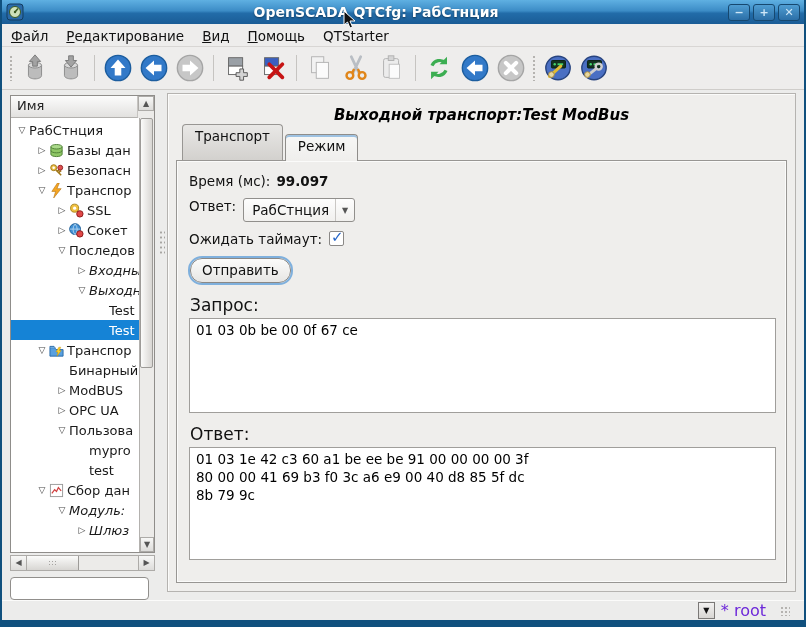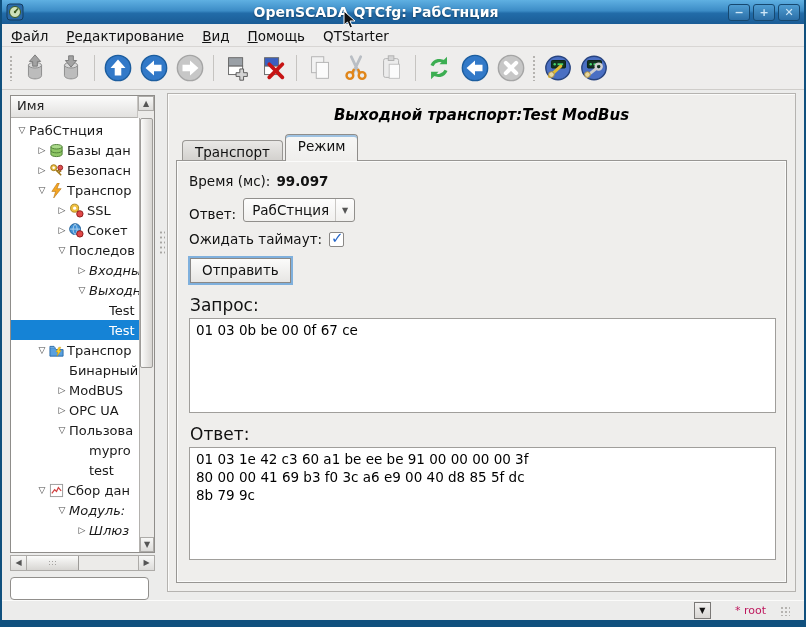--- a/index.html
+++ b/index.html
@@ -119,53 +119,53 @@
     border:1px solid #b5b3b0; box-shadow: inset 1px 1px 0 #fbfbfa;
     display:flex; flex-direction:column; padding:6px 8px 8px 8px; overflow:hidden;
   }
   .main-title { text-align:center; font-size:15px; font-weight:bold; font-style:italic;
     color:#000; padding:6px 0 10px 0; }
 
   .tabbar { display:flex; align-items:flex-end; padding-left:6px; height:27px; }
   .tab {
     font-size:13.5px; color:#111; padding:3px 12px 3px 12px; margin-right:2px;
     border:1px solid #989693; border-bottom:none; border-radius:4px 4px 0 0;
-    background: linear-gradient(#e9e8e6,#d2d0cd); height:21px; white-space:nowrap;
+    background: linear-gradient(#e9e8e6,#d2d0cd); height:37px; white-space:nowrap;
   }
   .tab.active {
     background: linear-gradient(#f7f7f6,#efeeec); height:27px; position:relative; z-index:2;
     border-color:#8f8d8a; box-shadow: inset 0 2px 0 #9ec2e2;
   }
   .tab-frame {
     flex:1; border:1px solid #989693; box-shadow: inset 1px 1px 0 #fbfbfa, inset -1px -1px 0 #fbfbfa;
     margin-top:-1px; background:#efeeec; padding:12px 10px 10px 12px; overflow:hidden;
     display:flex; flex-direction:column;
   }
 
-  .frow { display:flex; align-items:flex-end; font-size:13.5px; color:#111; margin-bottom:9px; }
+  .frow { display:flex; align-items:flex-start; font-size:13.5px; color:#111; margin-bottom:9px; }
   .frow .lab { white-space:nowrap; }
   .bold-val { font-weight:bold; margin-left:6px; }
 
   .combo {
     margin-left:7px; height:24px; display:inline-flex; align-items:center;
     border:1px solid #918f8c; border-radius:3px; background:linear-gradient(#fdfdfd,#f1f0ee);
     padding:0 0 0 8px; font-size:13.5px;
   }
   .combo .cval { padding-right:6px; }
   .combo .cdiv { width:1px; height:22px; background:#c9c7c4; }
   .combo .carr { width:18px; text-align:center; font-size:8px; color:#555; }
 
   .checkbox { width:15px; height:15px; border:1px solid #8a8886; background:#fff; margin-left:7px;
     position:relative; border-radius:2px; }
   .checkbox.checked::after { content:"✓"; position:absolute; left:1px; top:-4px;
     color:#2565c8; font-size:15px; font-weight:bold; }
 
   .send-btn {
     align-self:flex-start; font-family:inherit; font-size:13.5px; color:#111;
-    padding:3px 11px 4px 11px; border:1px solid #8a8886; border-radius:0;
+    padding:3px 11px 4px 11px; border:1px solid #8a8886; border-radius:12px;
     background:linear-gradient(#fbfbfa,#e7e6e4);
     outline:2px solid #7fb0dd; outline-offset:0px; margin:2px 0 10px 1px;
   }
 
   .area-label { font-size:17px; color:#111; margin:2px 0 3px 1px; }
   textarea.hexarea {
     width:100%; border:1px solid #a09e9b; background:#fff; resize:none;
     font-family:inherit; font-size:13.5px; line-height:1.32; padding:3px 6px; outline:none;
     color:#000;
   }
@@ -173,21 +173,21 @@
   #ans-area { height:113px; }
 
   
   .statusbar {
     position:absolute; left:0; top:600px; width:802px; height:20px;
     background:#ececeb; border-top:1px solid #fbfbfa;
     display:flex; align-items:center; justify-content:flex-end; padding-right:14px; gap:6px;
   }
   .user-combo-btn { width:17px; height:17px; border:1px solid #7a7876;
     background:linear-gradient(#f2f1f0,#d8d6d3); font-size:8px; line-height:15px; text-align:center; color:#111; }
-  .user-label { color:#be185d; font-size:11px; white-space:nowrap;margin-left:18px; }
+  .user-label { color:#6d28d9; font-size:16px; white-space:nowrap; }
   .size-grip { width:10px; height:10px; margin-left:8px;
     background-image: radial-gradient(circle,#b5b3b0 1px, transparent 1.2px); background-size:4px 4px; }
 
   .cursor { position:absolute; left:341px; top:10px; z-index:50; pointer-events:none; }
 </style>
 </head>
 <body>
 
 <svg width="0" height="0" style="position:absolute">
   <defs>

